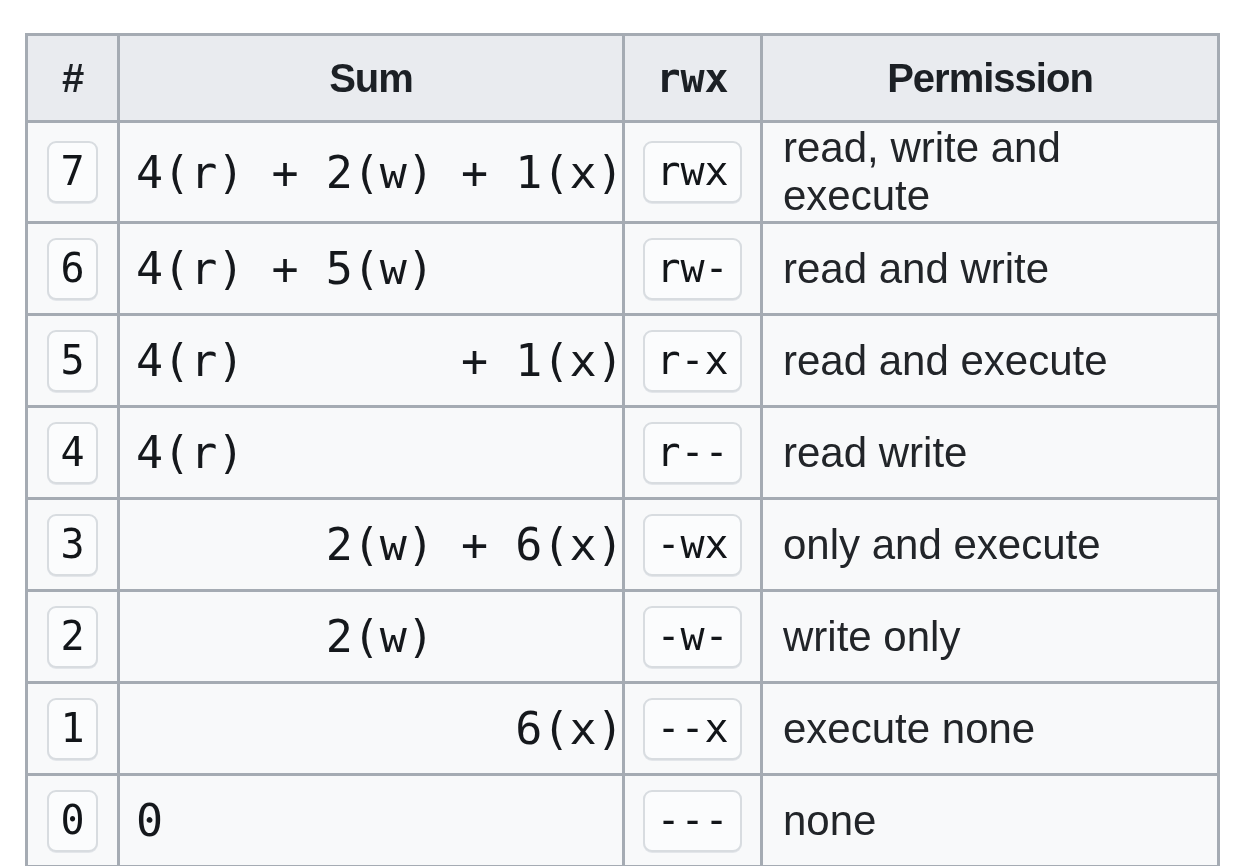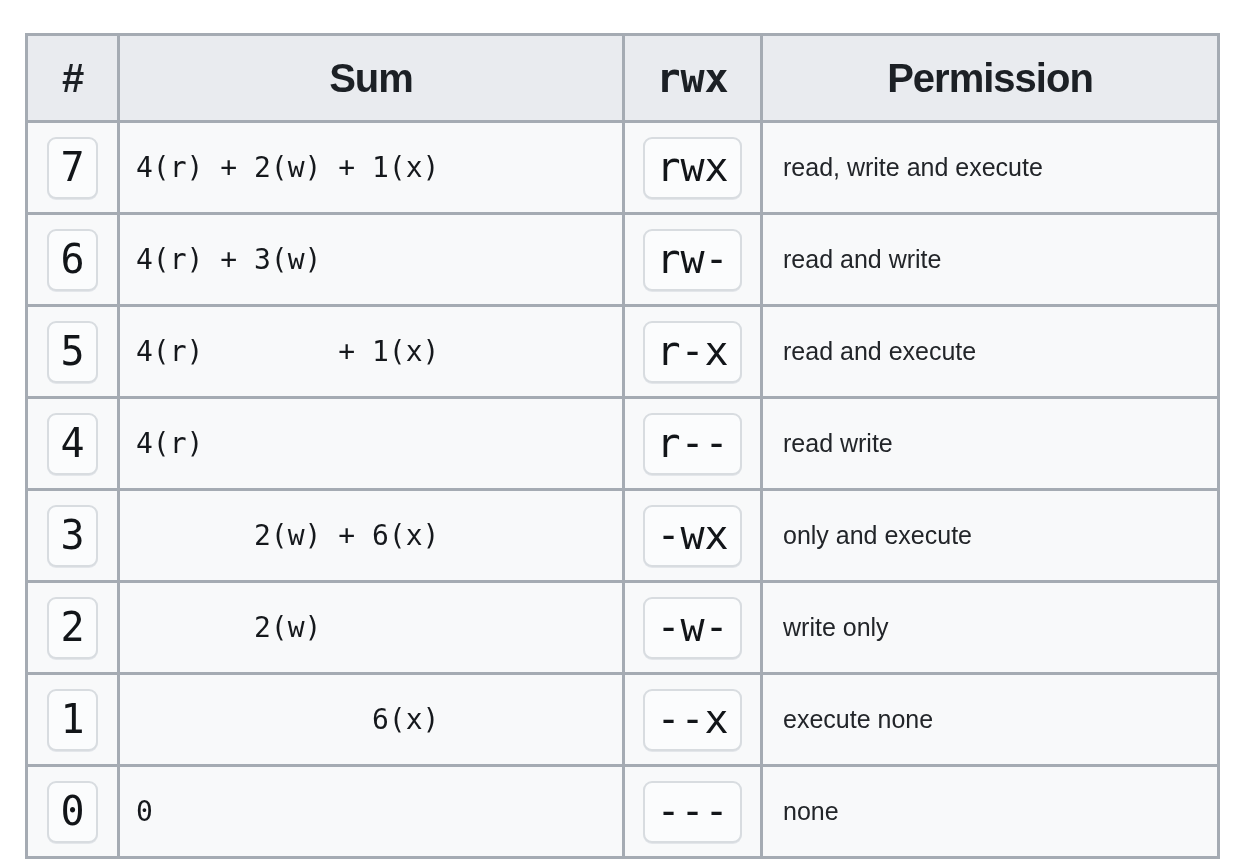--- a/index.html
+++ b/index.html
@@ -52,29 +52,29 @@
   }
 
   
   .perm-table tbody td { height: 87px; }
 
   td.c-num { text-align: center; }
   td.c-rwx { text-align: center; }
 
   td.c-sum {
     font-family: "DejaVu Sans Mono", monospace;
-    font-size: 28px;
+    font-size: 45px;
     color: #15181c;
     white-space: pre;
     padding-left: 16px;
   }
 
   td.c-perm {
     font-family: "Liberation Sans", sans-serif;
-    font-size: 25px;
+    font-size: 42px;
     color: #222529;
     padding-left: 20px;
   }
 
   
   .kbd {
     display: inline-block;
     font-family: "DejaVu Sans Mono", monospace;
     font-size: 40px;
     line-height: 1;
@@ -106,21 +106,21 @@
   </thead>
   <tbody>
     <tr>
       <td class="c-num"><span class="kbd">7</span></td>
       <td class="c-sum">4(r) + 2(w) + 1(x)</td>
       <td class="c-rwx"><span class="kbd">rwx</span></td>
       <td class="c-perm">read, write and execute</td>
     </tr>
     <tr>
       <td class="c-num"><span class="kbd">6</span></td>
-      <td class="c-sum">4(r) + 3(w)</td>
+      <td class="c-sum">4(r) + 5(w)</td>
       <td class="c-rwx"><span class="kbd">rw-</span></td>
       <td class="c-perm">read and write</td>
     </tr>
     <tr>
       <td class="c-num"><span class="kbd">5</span></td>
       <td class="c-sum">4(r)        + 1(x)</td>
       <td class="c-rwx"><span class="kbd">r-x</span></td>
       <td class="c-perm">read and execute</td>
     </tr>
     <tr>

